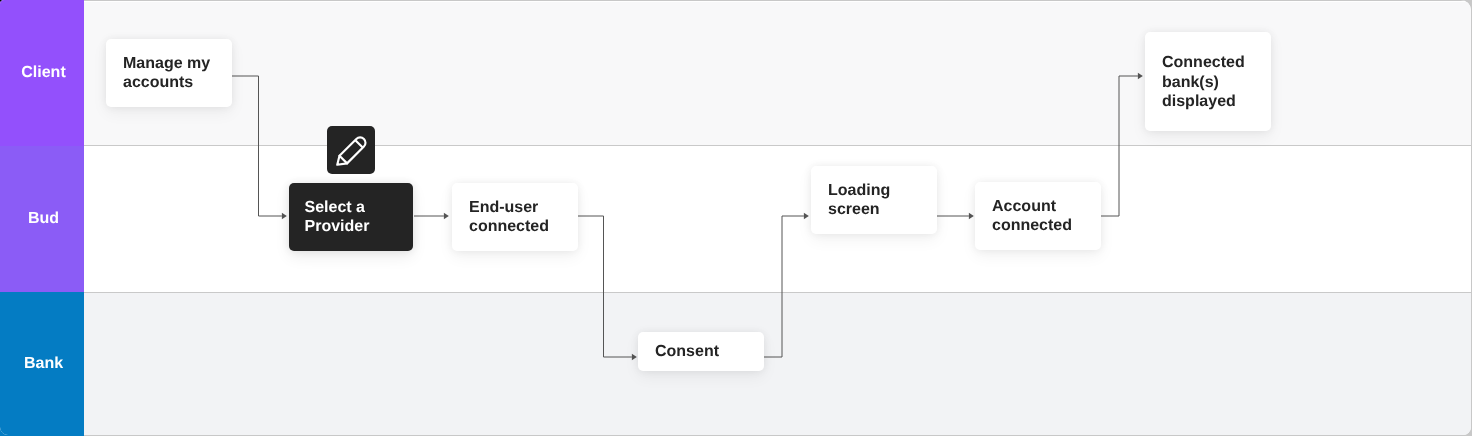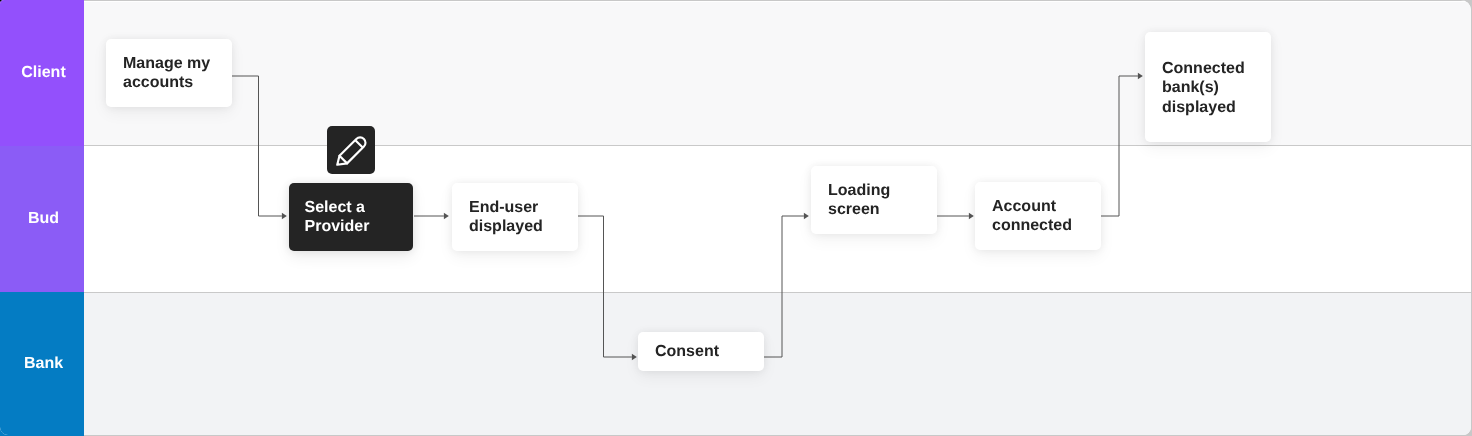--- a/index.html
+++ b/index.html
@@ -99,33 +99,33 @@
       <svg width="31" height="31" viewBox="0 0 24 24" style="overflow:visible">
         <g fill="none" stroke="#ffffff" stroke-width="1.65" stroke-linejoin="round" stroke-linecap="round">
           <path d="M0.95,23.05 L2.7,16.1 L15.75,3.05 a4.15,4.15 0 0 1 5.87,5.87 L8.57,21.97 Z"></path>
           <path d="M15.35,4.4 L20.3,9.35"></path>
           <path d="M2.7,16.1 L8.57,21.97"></path>
         </g>
       </svg>
     </div>
 
     <div class="node" style="left:452px;top:183px;width:126px;height:68px;">
-      <div class="node-label">End-user displayed</div>
+      <div class="node-label">End-user connected</div>
     </div>
 
     <div class="node" style="left:638px;top:332px;width:126px;height:39px;">
       <div class="node-label">Consent</div>
     </div>
 
     <div class="node" style="left:811px;top:166px;width:126px;height:68px;">
       <div class="node-label">Loading screen</div>
     </div>
 
     <div class="node" style="left:975px;top:182px;width:126px;height:68px;">
       <div class="node-label">Account connected</div>
     </div>
 
-    <div class="node" style="left:1145px;top:32px;width:126px;height:110px;">
+    <div class="node" style="left:1145px;top:32px;width:126px;height:99px;">
       <div class="node-label" style="position:relative;top:1px">Connected bank(s) displayed</div>
     </div>
 
   </div>
 </div>
 
 </body></html>

